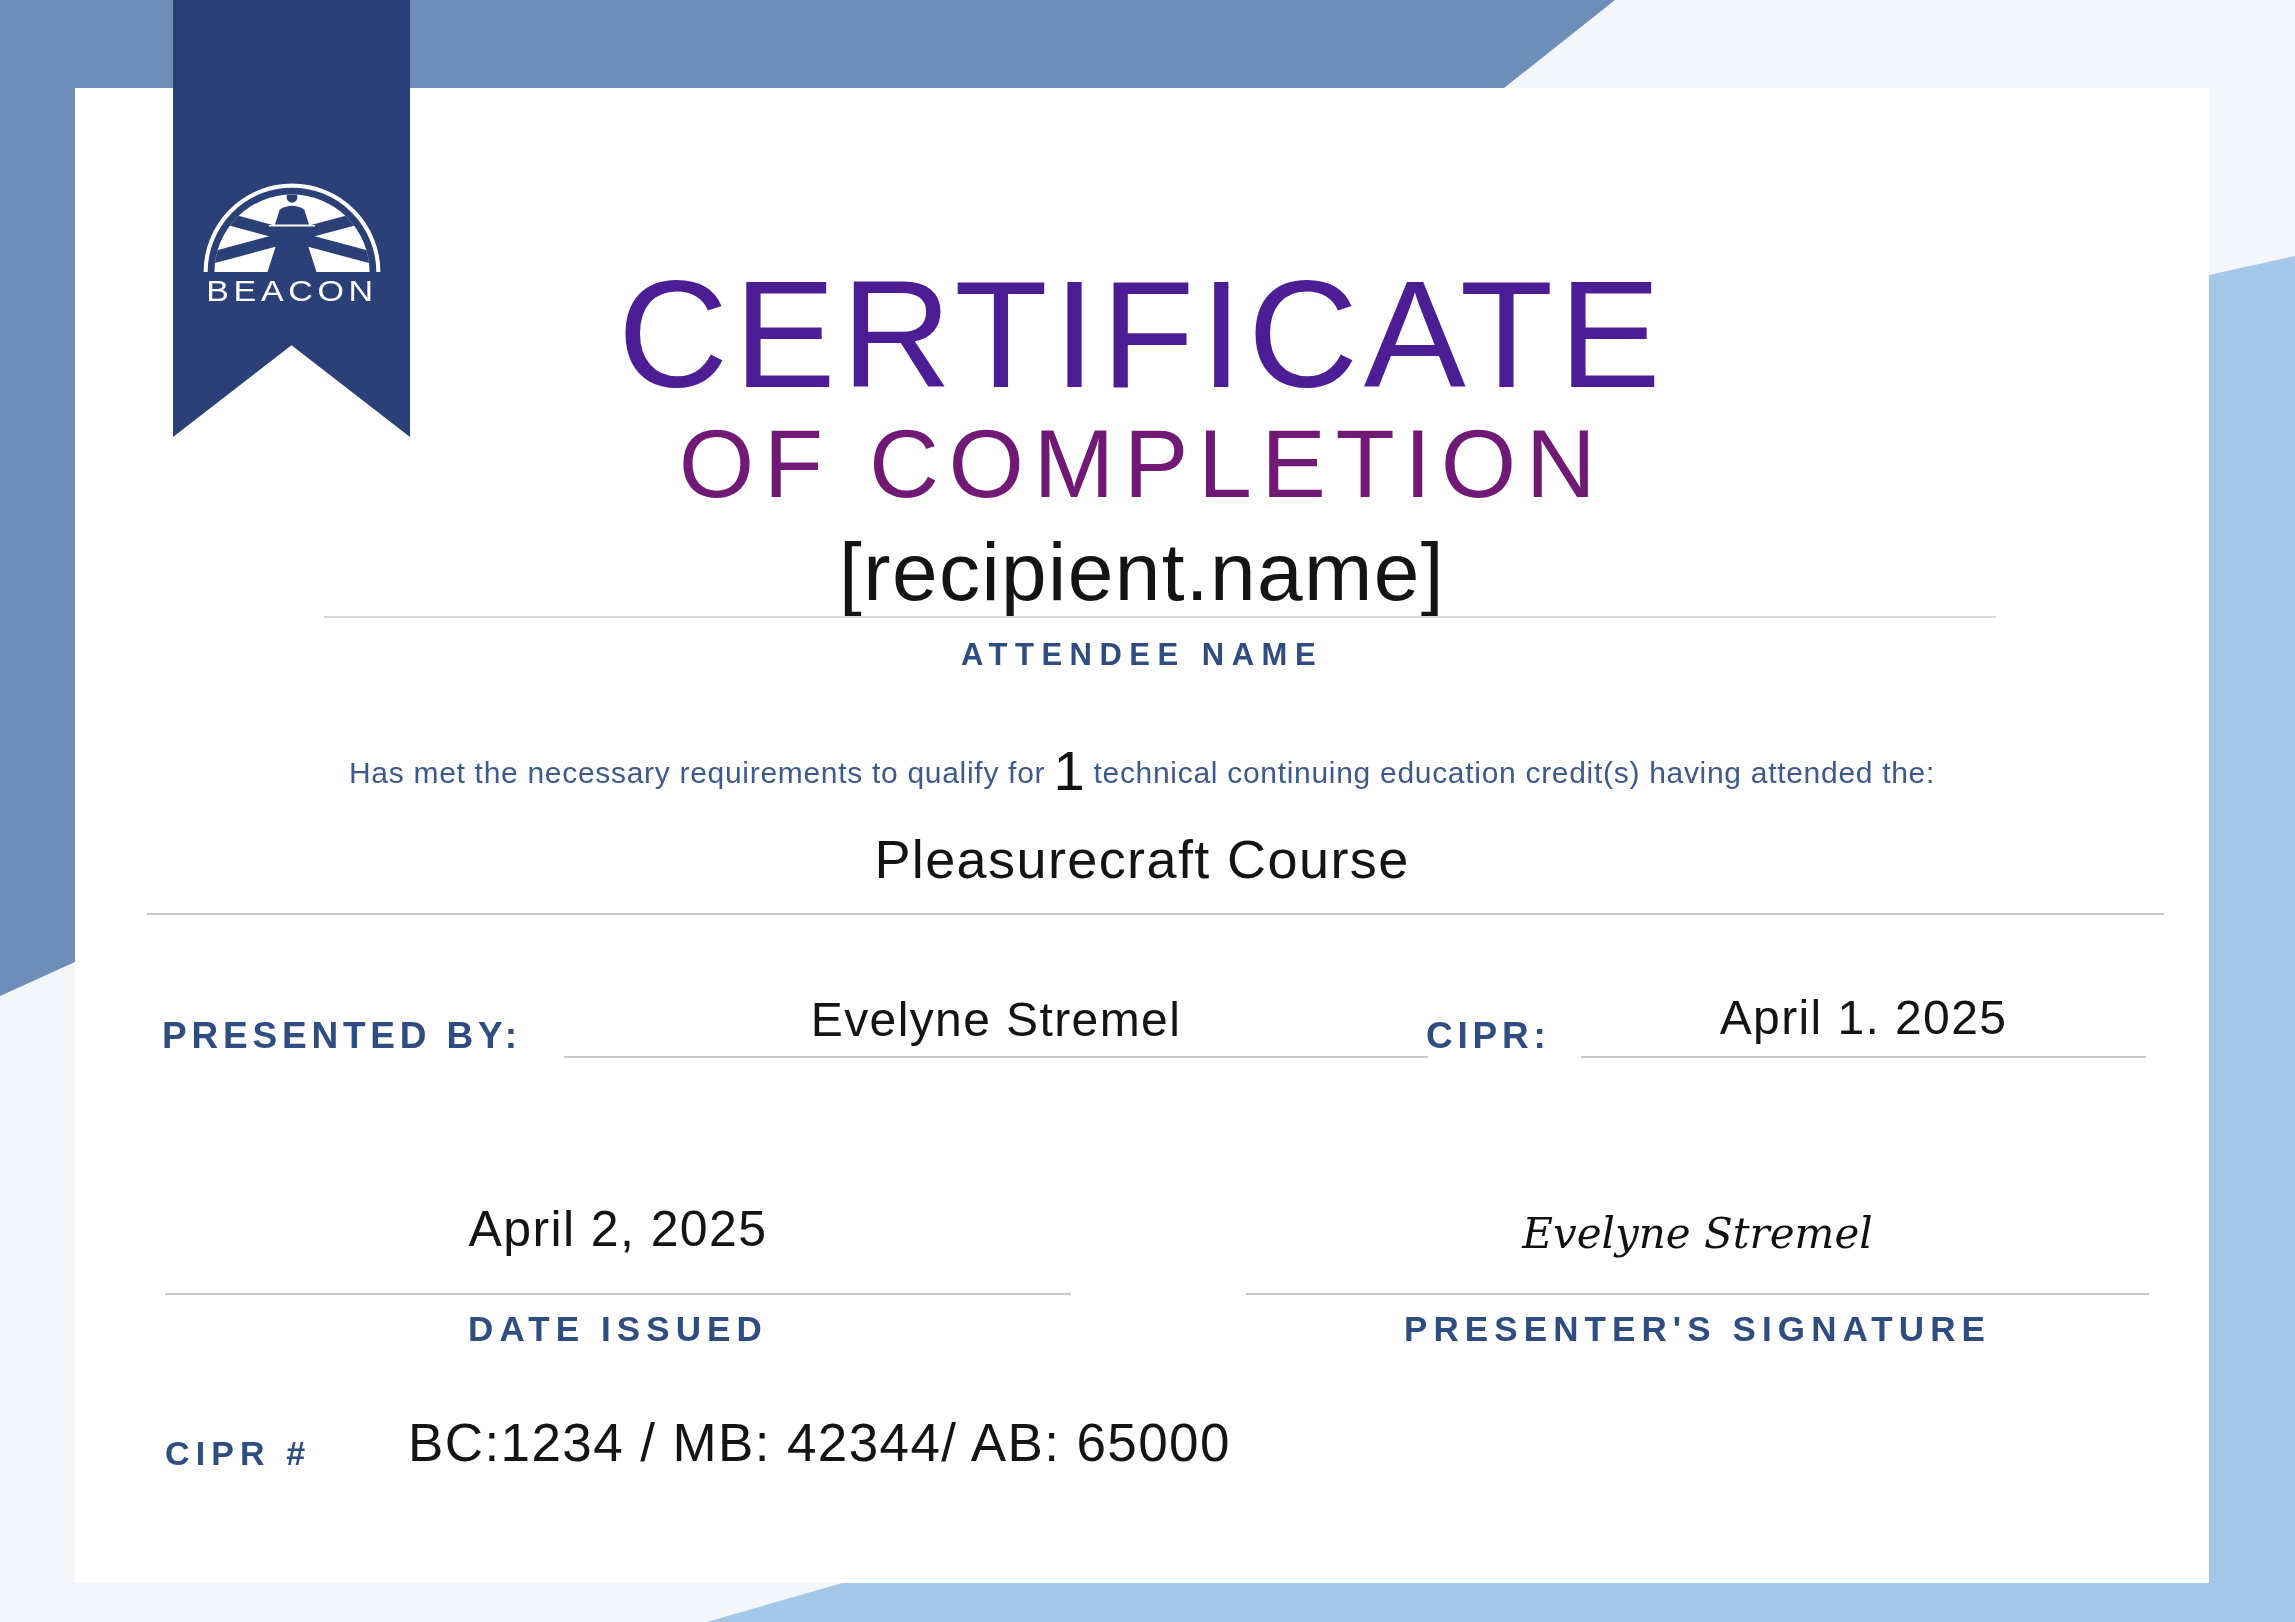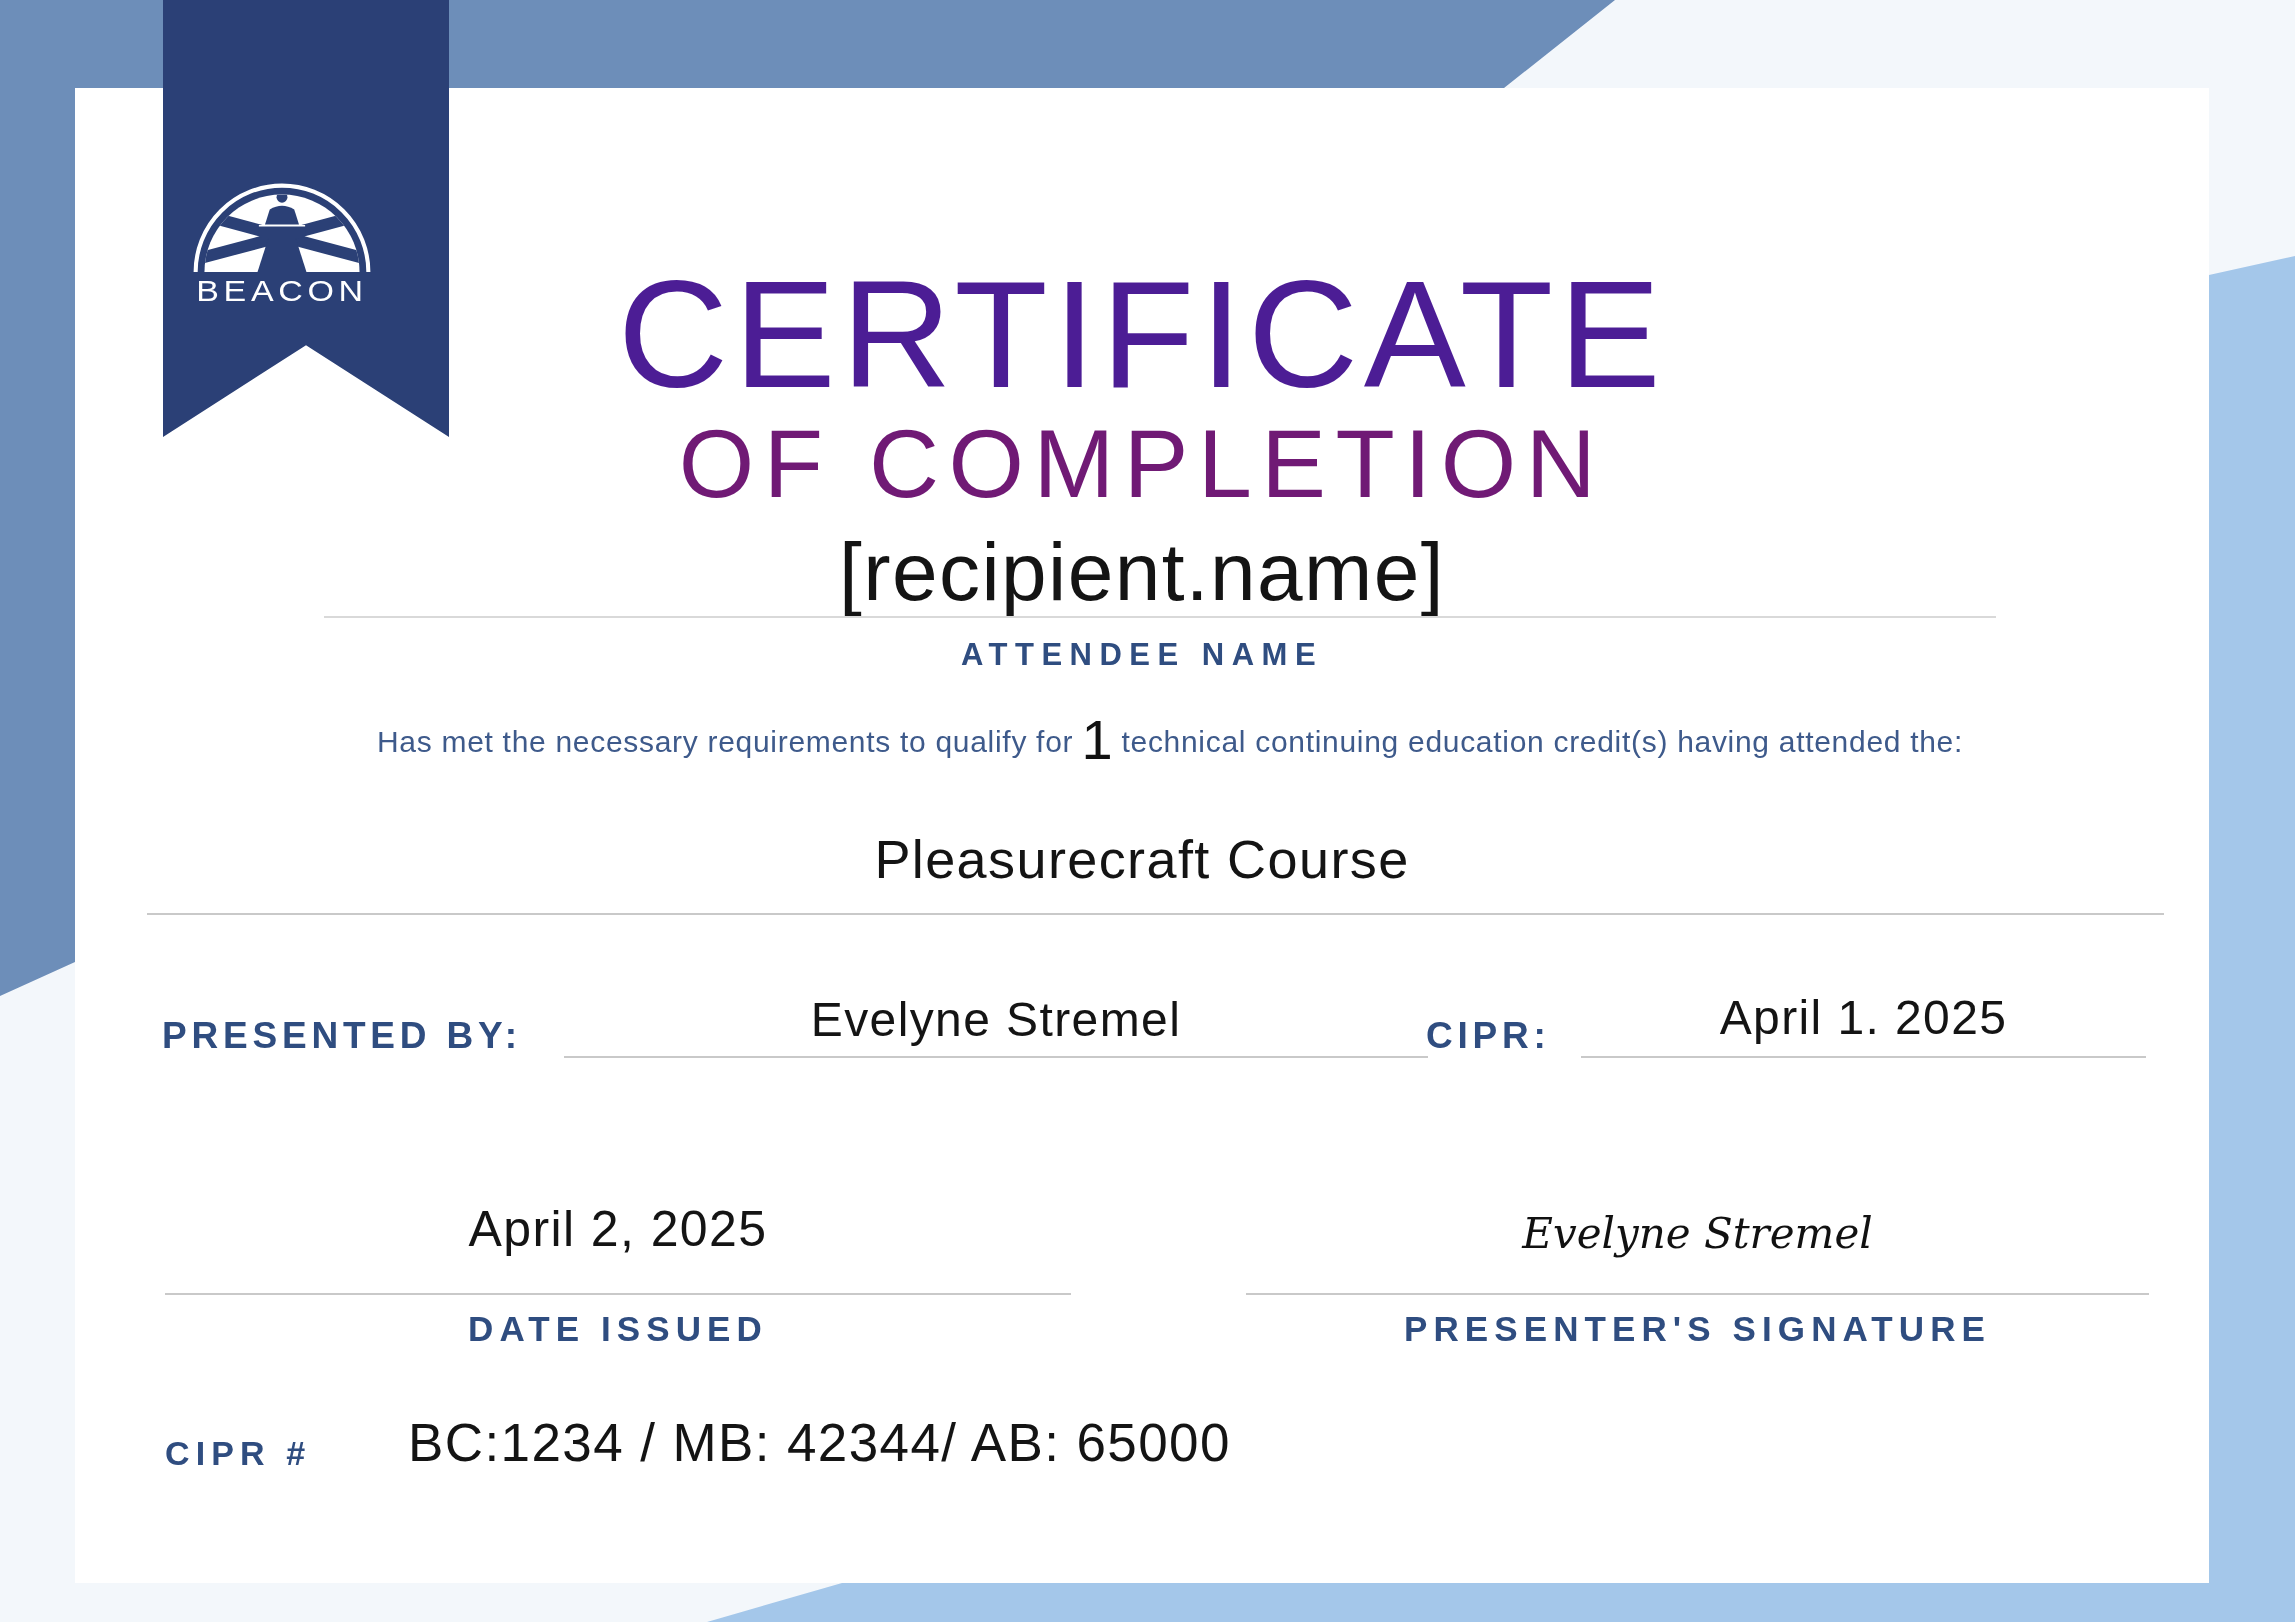--- a/index.html
+++ b/index.html
@@ -17,32 +17,32 @@
   }
   #shape-bottomright{
     background:#a4c7ea;
     clip-path:polygon(2209px 275px,2295px 256px,2295px 1622px,707px 1622px,842px 1583px,2209px 1583px);
   }
   #paper{
     position:absolute;left:75px;top:88px;width:2134px;height:1495px;
     background:#ffffff;
   }
   #ribbon{
-    position:absolute;left:163px;top:0;width:286px;height:437px;
+    position:absolute;left:173px;top:0;width:237px;height:437px;
     background:#2b4076;
     clip-path:polygon(0 0,100% 0,100% 100%,50% 79%,0 100%);
     z-index:5;
   }
   #ribbon svg{position:absolute;left:27px;top:170px;}
   .centerblock{position:absolute;left:75px;width:2134px;text-align:center;}
   #title-line1{top:246px;font-size:153px;letter-spacing:5.4px;color:#4c1d95;font-weight:400;}
   #title-line2{top:408px;font-size:97px;letter-spacing:9.5px;color:#701a75;font-weight:400;}
   #recipient-name{top:525px;font-size:82px;color:#141414;letter-spacing:1.4px;}
   #attendee-label{top:637px;font-size:31px;font-weight:700;letter-spacing:7.5px;color:#2f4d80;}
-  #statement{top:707px;font-size:30px;color:#3e5a8b;letter-spacing:0.7px;margin-left:28px;}
+  #statement{top:738px;font-size:30px;color:#3e5a8b;letter-spacing:0.7px;}
   #statement .big-credit{font-size:56px;color:#111111;font-weight:400;vertical-align:-6.8px;padding:0 8.2px;}
   #course-name{top:828px;font-size:54px;color:#141414;letter-spacing:1.4px;}
   .rule{position:absolute;height:2px;background:#c9c9c9;}
   #rule-recipient{left:324px;width:1672px;top:616px;background:#d9d9d9;}
   #rule-course{left:147px;width:2017px;top:913px;}
   #rule-presented{left:564px;width:864px;top:1056px;}
   #rule-date{left:1581px;width:565px;top:1056px;}
   #rule-issued{left:165px;width:906px;top:1293px;}
   #rule-signature{left:1246px;width:903px;top:1293px;}
   .navy-label{position:absolute;font-weight:700;color:#2f4d80;text-align:right;}

